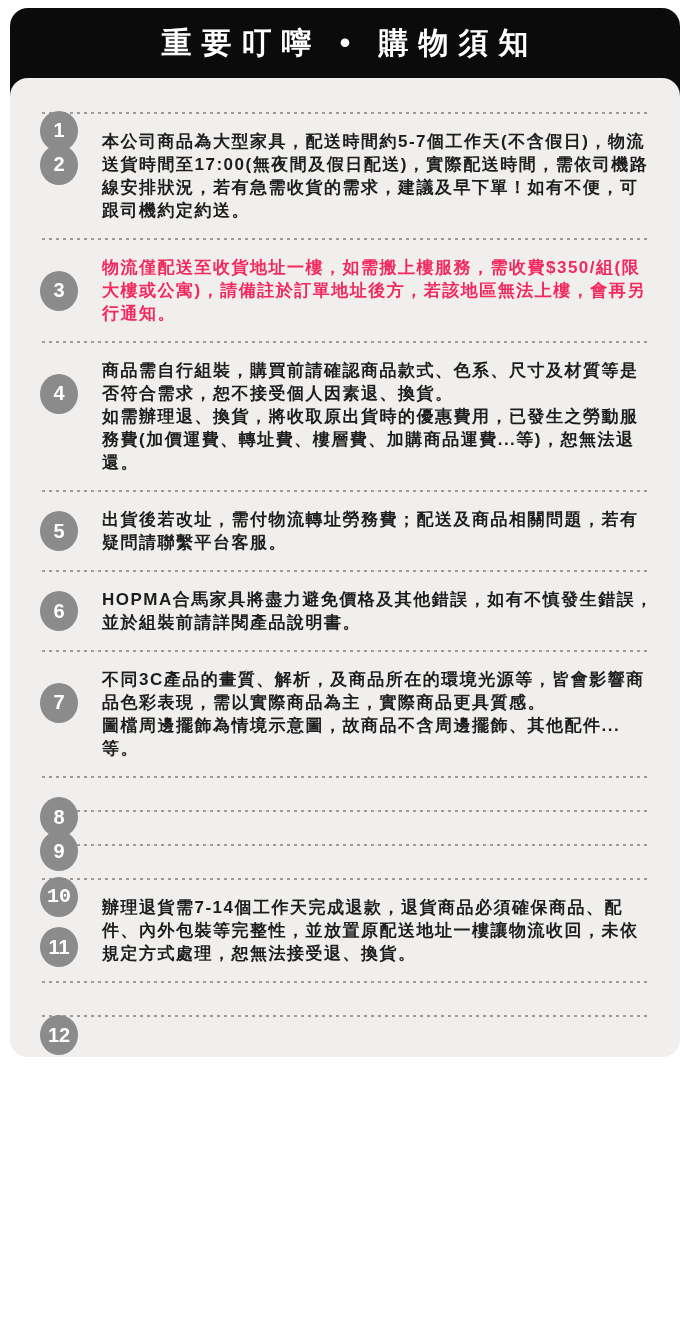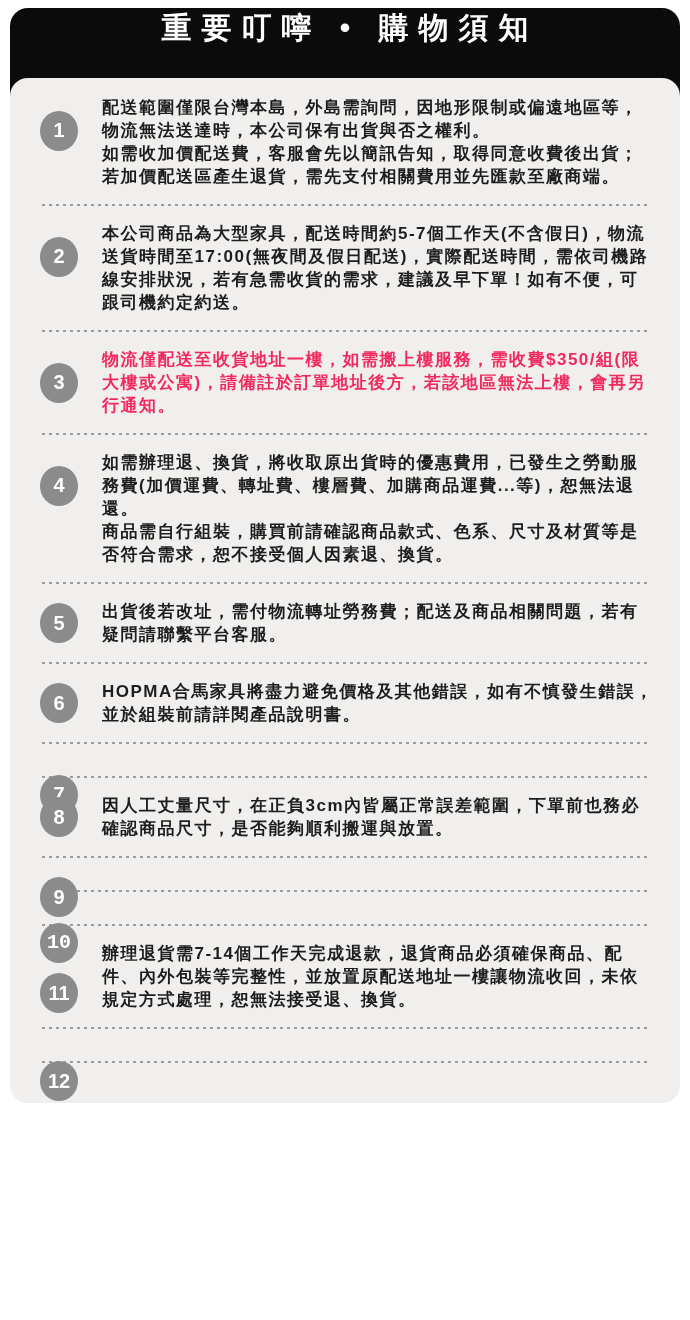--- a/index.html
+++ b/index.html
@@ -9,21 +9,21 @@
     --card:#f0efed;
     --head:#0b0b0b;
   }
   *{margin:0;padding:0;box-sizing:border-box;}
   body{background:#ffffff;font-family:"Liberation Sans", sans-serif;}
   .page{width:690px;min-height:1320px;background:#ffffff;padding:8px 10px;}
   .card-head{
     background:var(--head);
     border-radius:18px 18px 0 0;
     height:90px;
-    display:flex;align-items:flex-start;justify-content:center;
+    display:flex;align-items:center;justify-content:center;
     padding-bottom:20px;
   }
   .card-title{
     color:#ffffff;
     font-size:30px;
     font-weight:700;
     letter-spacing:10px;
     text-indent:10px;
     white-space:nowrap;
   }
@@ -69,24 +69,20 @@
 <div class="page">
 
   <div class="card-head">
     <div class="card-title">重要叮嚀 • 購物須知</div>
   </div>
 
   <div class="card-body">
 
     <div class="item">
       <div class="badge" style="top: 30.5px;">1</div>
-      <div class="item-text">
-        <p>配送範圍僅限台灣本島，外島需詢問，因地形限制或偏遠地區等，物流無法送達時，本公司保有出貨與否之權利。</p>
-        <p>如需收加價配送費，客服會先以簡訊告知，取得同意收費後出貨；若加價配送區產生退貨，需先支付相關費用並先匯款至廠商端。</p>
-      </div>
     </div>
     <div class="divider"></div>
 
     <div class="item">
       <div class="badge" style="top: 30.5px;">2</div>
       <div class="item-text">
         <p>本公司商品為大型家具，配送時間約5-7個工作天(不含假日)，物流送貨時間至17:00(無夜間及假日配送)，實際配送時間，需依司機路線安排狀況，若有急需收貨的需求，建議及早下單！如有不便，可跟司機約定約送。</p>
       </div>
     </div>
     <div class="divider"></div>
@@ -95,22 +91,22 @@
       <div class="badge" style="top: 30.5px;">3</div>
       <div class="item-text">
         <p>物流僅配送至收貨地址一樓，如需搬上樓服務，需收費$350/組(限大樓或公寓)，請備註於訂單地址後方，若該地區無法上樓，會再另行通知。</p>
       </div>
     </div>
     <div class="divider"></div>
 
     <div class="item">
       <div class="badge" style="top: 30.5px;">4</div>
       <div class="item-text">
+        <p>商品需自行組裝，購買前請確認商品款式、色系、尺寸及材質等是否符合需求，恕不接受個人因素退、換貨。</p>
         <p>如需辦理退、換貨，將收取原出貨時的優惠費用，已發生之勞動服務費(加價運費、轉址費、樓層費、加購商品運費...等)，恕無法退還。</p>
-        <p>商品需自行組裝，購買前請確認商品款式、色系、尺寸及材質等是否符合需求，恕不接受個人因素退、換貨。</p>
       </div>
     </div>
     <div class="divider"></div>
 
     <div class="item">
       <div class="badge" style="top: 19px;">5</div>
       <div class="item-text">
         <p>出貨後若改址，需付物流轉址勞務費；配送及商品相關問題，若有疑問請聯繫平台客服。</p>
       </div>
     </div>
@@ -119,28 +115,29 @@
     <div class="item">
       <div class="badge" style="top: 19px;">6</div>
       <div class="item-text">
         <p>HOPMA合馬家具將盡力避免價格及其他錯誤，如有不慎發生錯誤，並於組裝前請詳閱產品說明書。</p>
       </div>
     </div>
     <div class="divider"></div>
 
     <div class="item">
       <div class="badge" style="top: 30.5px;">7</div>
+      <div class="item-text">
+        <p>不同3C產品的畫質、解析，及商品所在的環境光源等，皆會影響商品色彩表現，需以實際商品為主，實際商品更具質感。</p>
+        <p>圖檔周邊擺飾為情境示意圖，故商品不含周邊擺飾、其他配件...等。</p>
+      </div>
     </div>
     <div class="divider"></div>
 
     <div class="item">
       <div class="badge" style="top: 19px;">8</div>
-      <div class="item-text">
-        <p>因人工丈量尺寸，在正負3cm內皆屬正常誤差範圍，下單前也務必確認商品尺寸，是否能夠順利搬運與放置。</p>
-      </div>
     </div>
     <div class="divider"></div>
 
     <div class="item">
       <div class="badge" style="top: 19px;">9</div>
     </div>
     <div class="divider"></div>
 
     <div class="item pink">
       <div class="badge" style="top: 30.5px; font-family: Liberation Mono, monospace;">10</div>

